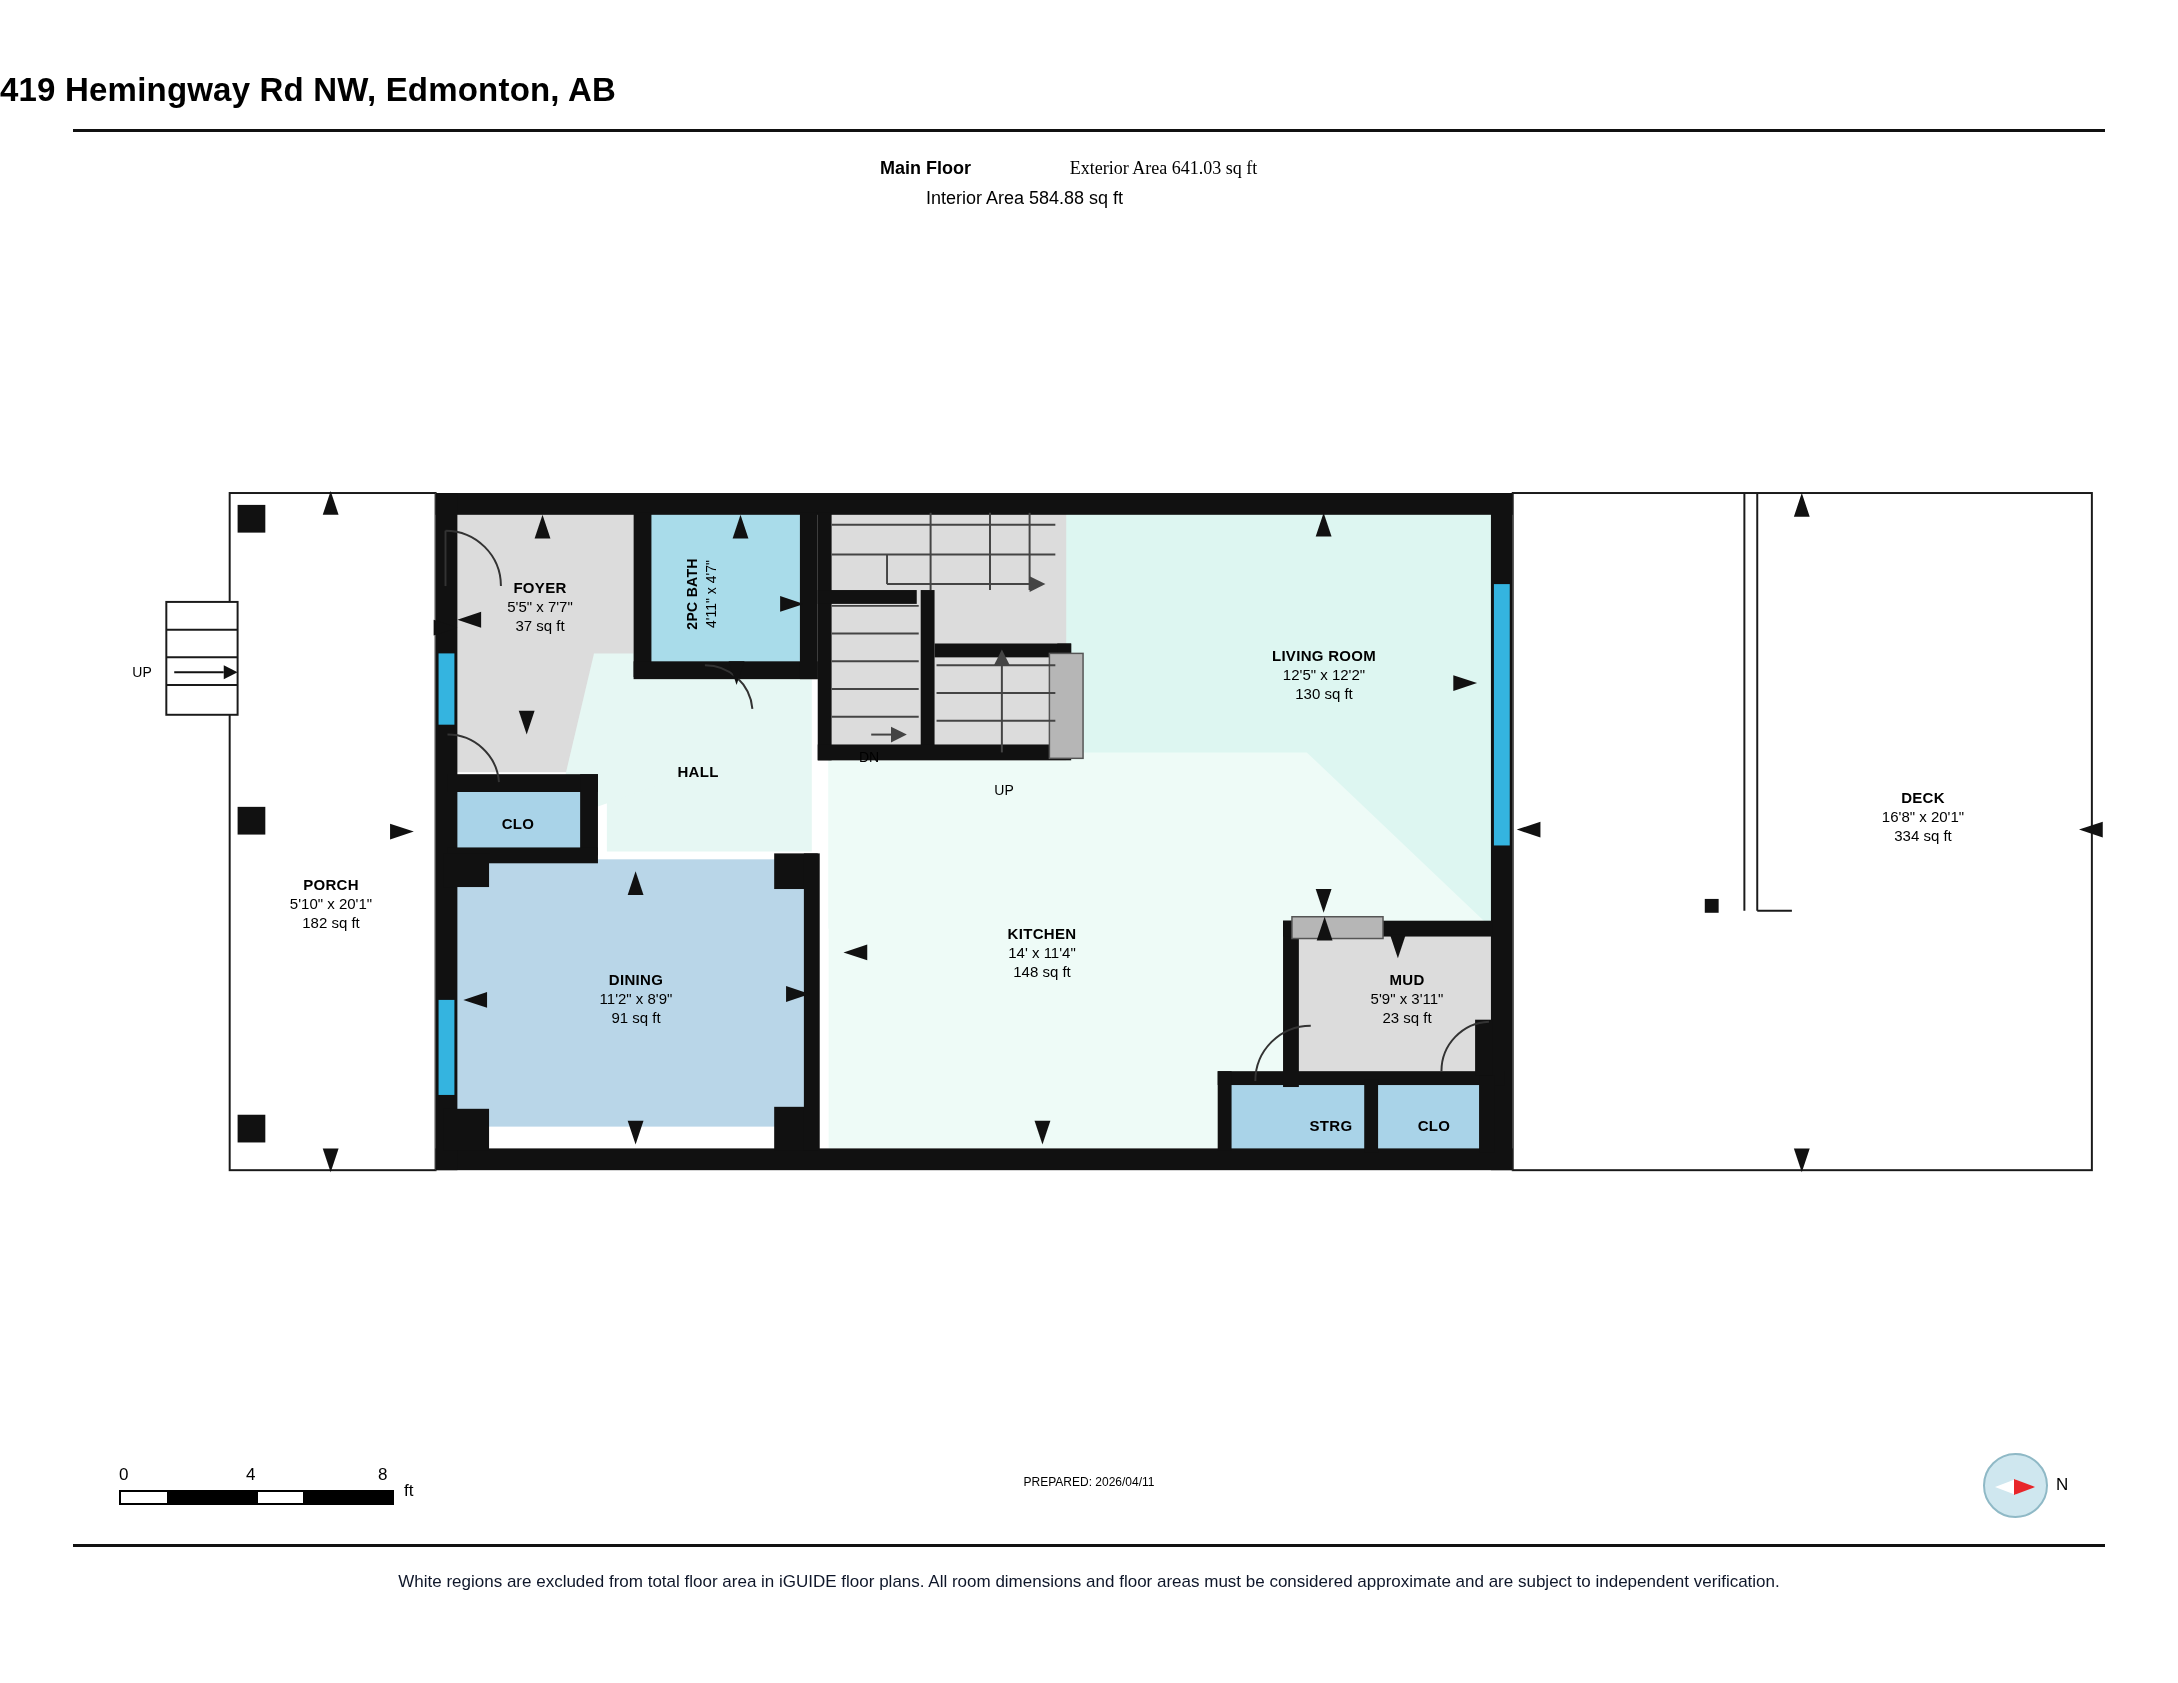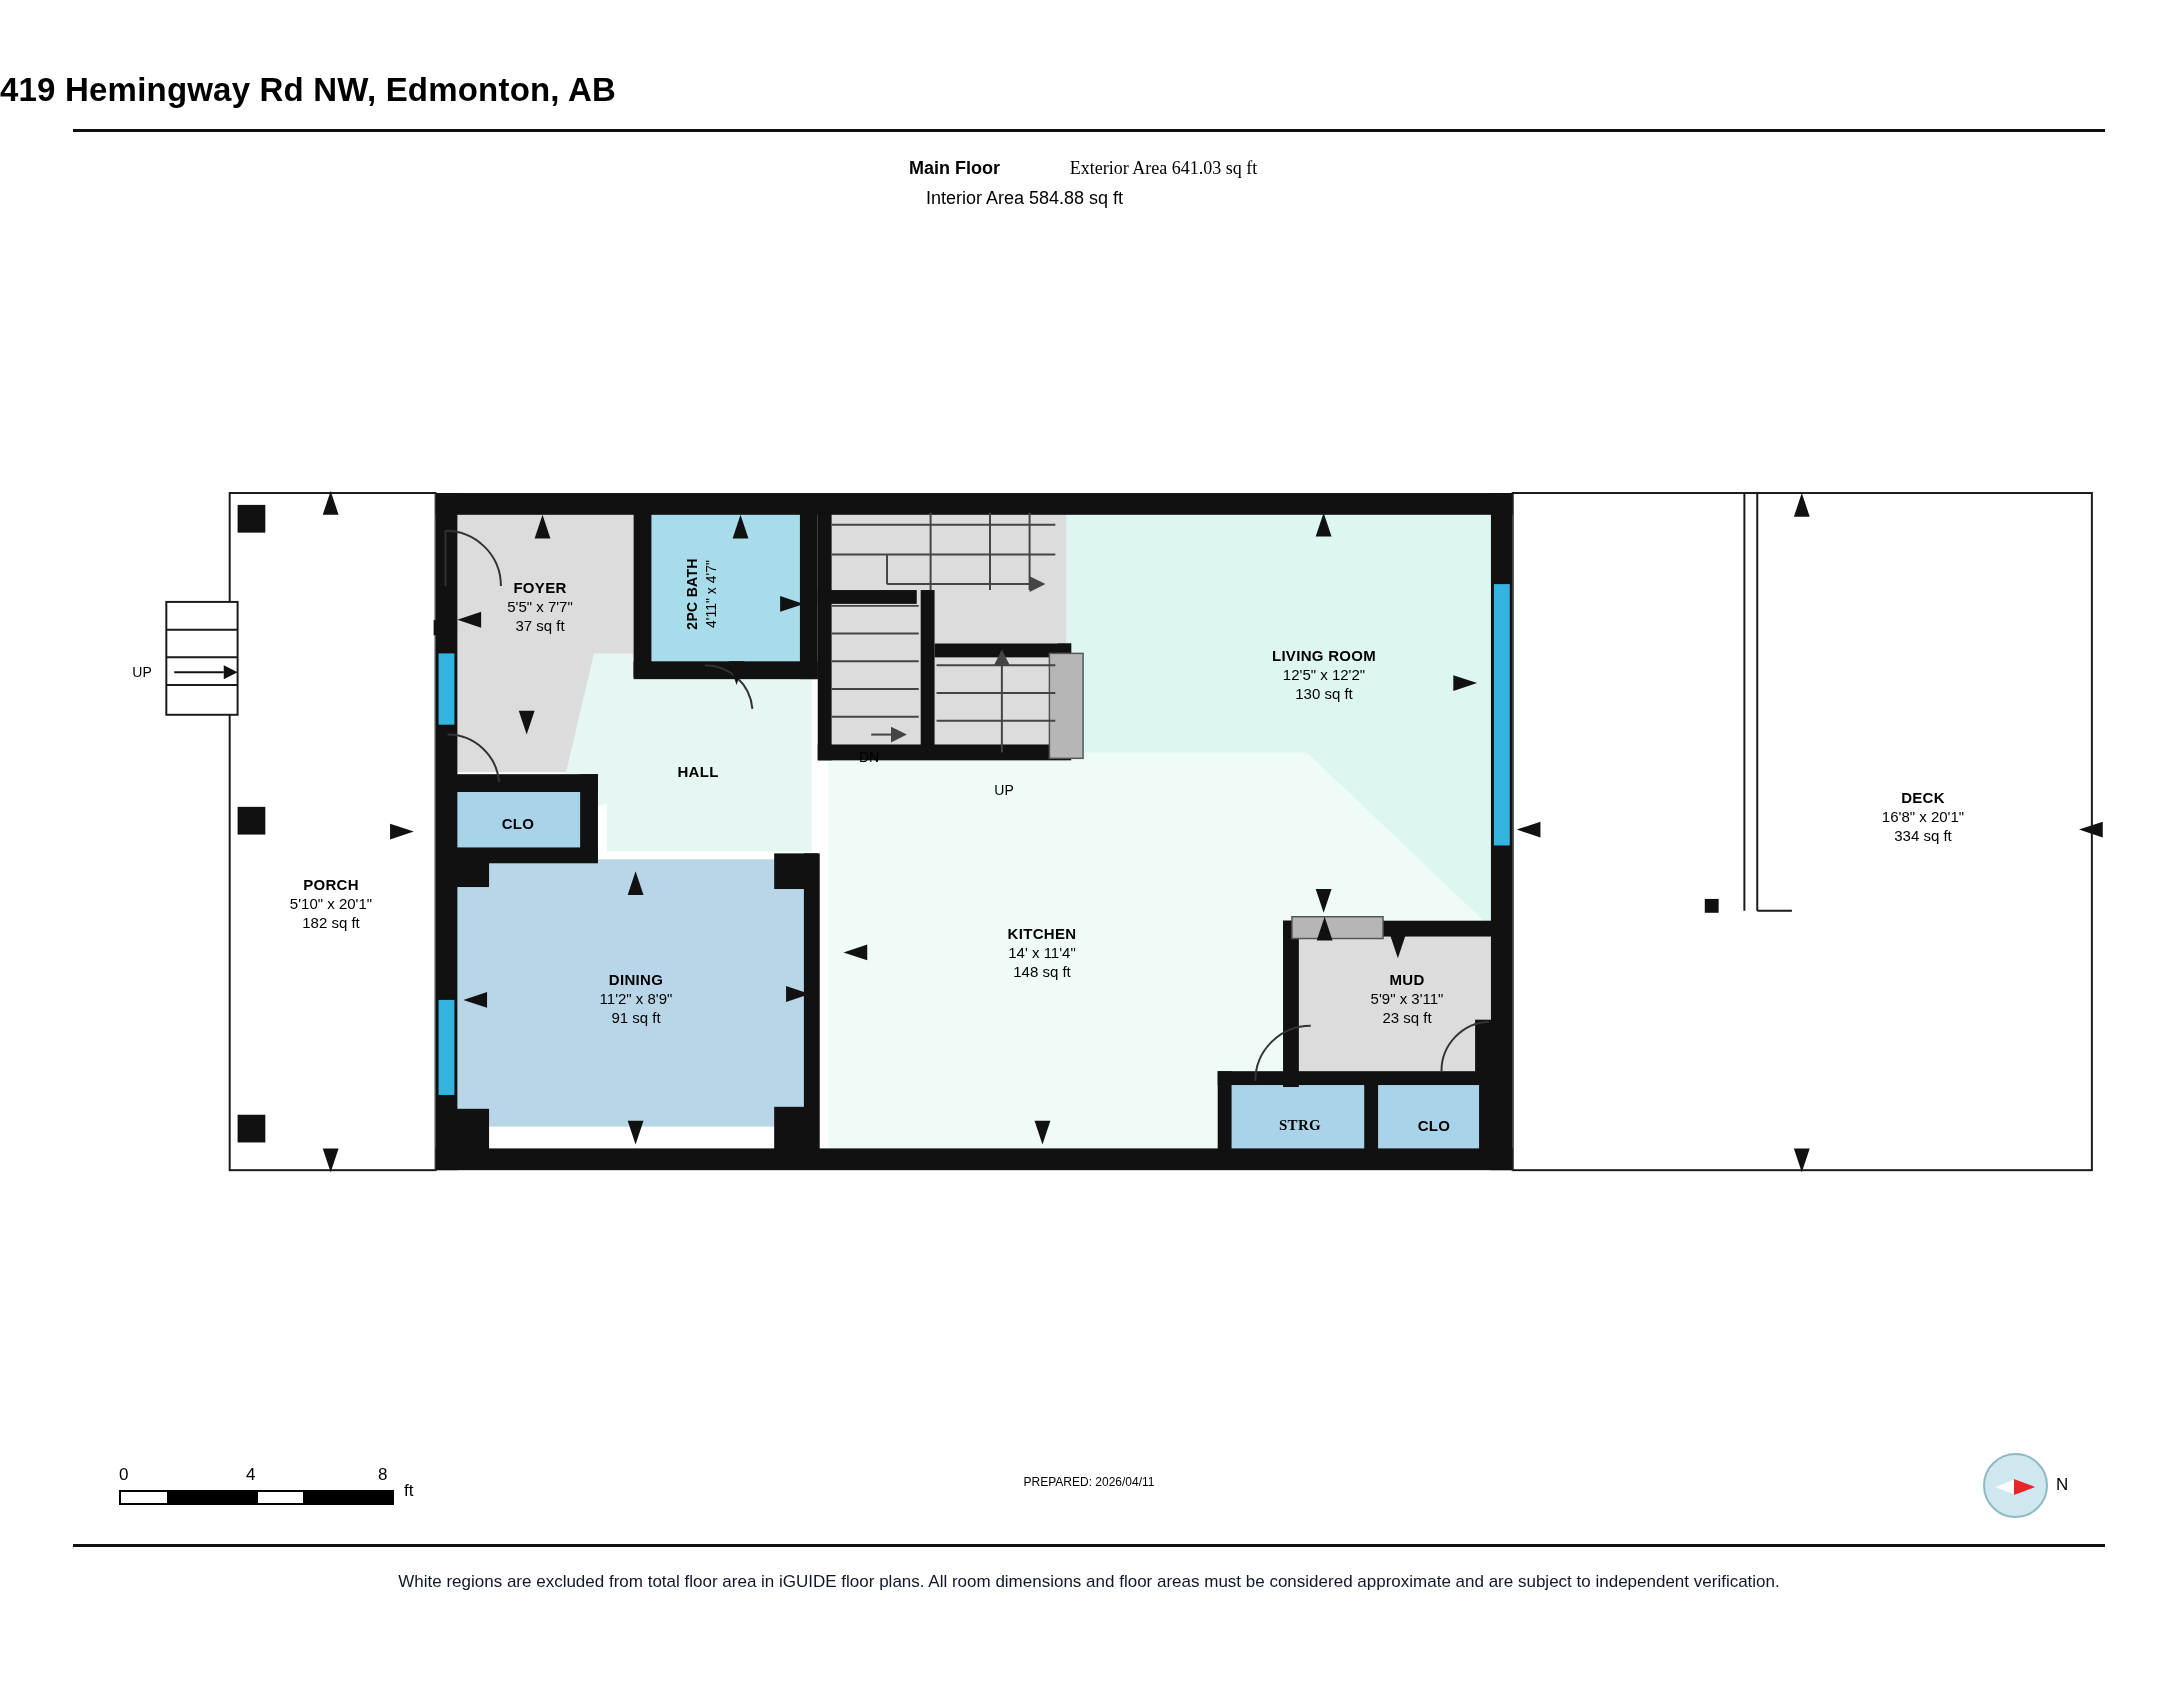--- a/index.html
+++ b/index.html
@@ -44,21 +44,20 @@
     font-size: 18px;
   }
   .floor-meta .row {
     display: flex;
     justify-content: center;
     line-height: 30px;
   }
   .floor-meta .lbl {
     font-weight: bold;
     width: 149px;
-    text-align: right;
   }
   .floor-meta .val {
     width: 327px;
     text-align: center;
     font-family: Liberation Serif, serif;
   }
   .floor-meta .val2 {
     width: 475px;
     text-align: left;
     padding-left: 149px;
@@ -412,21 +411,21 @@
     <div class="planlabel" style="left: 1042px; top: 952px;">
       <div class="nm">KITCHEN</div>
       <div>14' x 11'4"</div>
       <div>148 sq ft</div>
     </div>
     <div class="planlabel" style="left: 1407px; top: 998px;">
       <div class="nm">MUD</div>
       <div>5'9" x 3'11"</div>
       <div>23 sq ft</div>
     </div>
-    <div class="planlabel" style="left: 1300px; top: 1125px; font-family: Liberation Serif, serif;">
+    <div class="planlabel" style="left: 1331px; top: 1125px;">
       <div class="nm">STRG</div>
     </div>
     <div class="planlabel" style="left: 1434px; top: 1125px;">
       <div class="nm">CLO</div>
     </div>
     <div class="planlabel small" style="left: 142px; top: 672px;">UP</div>
     <div class="planlabel small" style="left: 869px; top: 757px;">DN</div>
     <div class="planlabel small" style="left: 1004px; top: 790px;">UP</div>
   </div>
 

